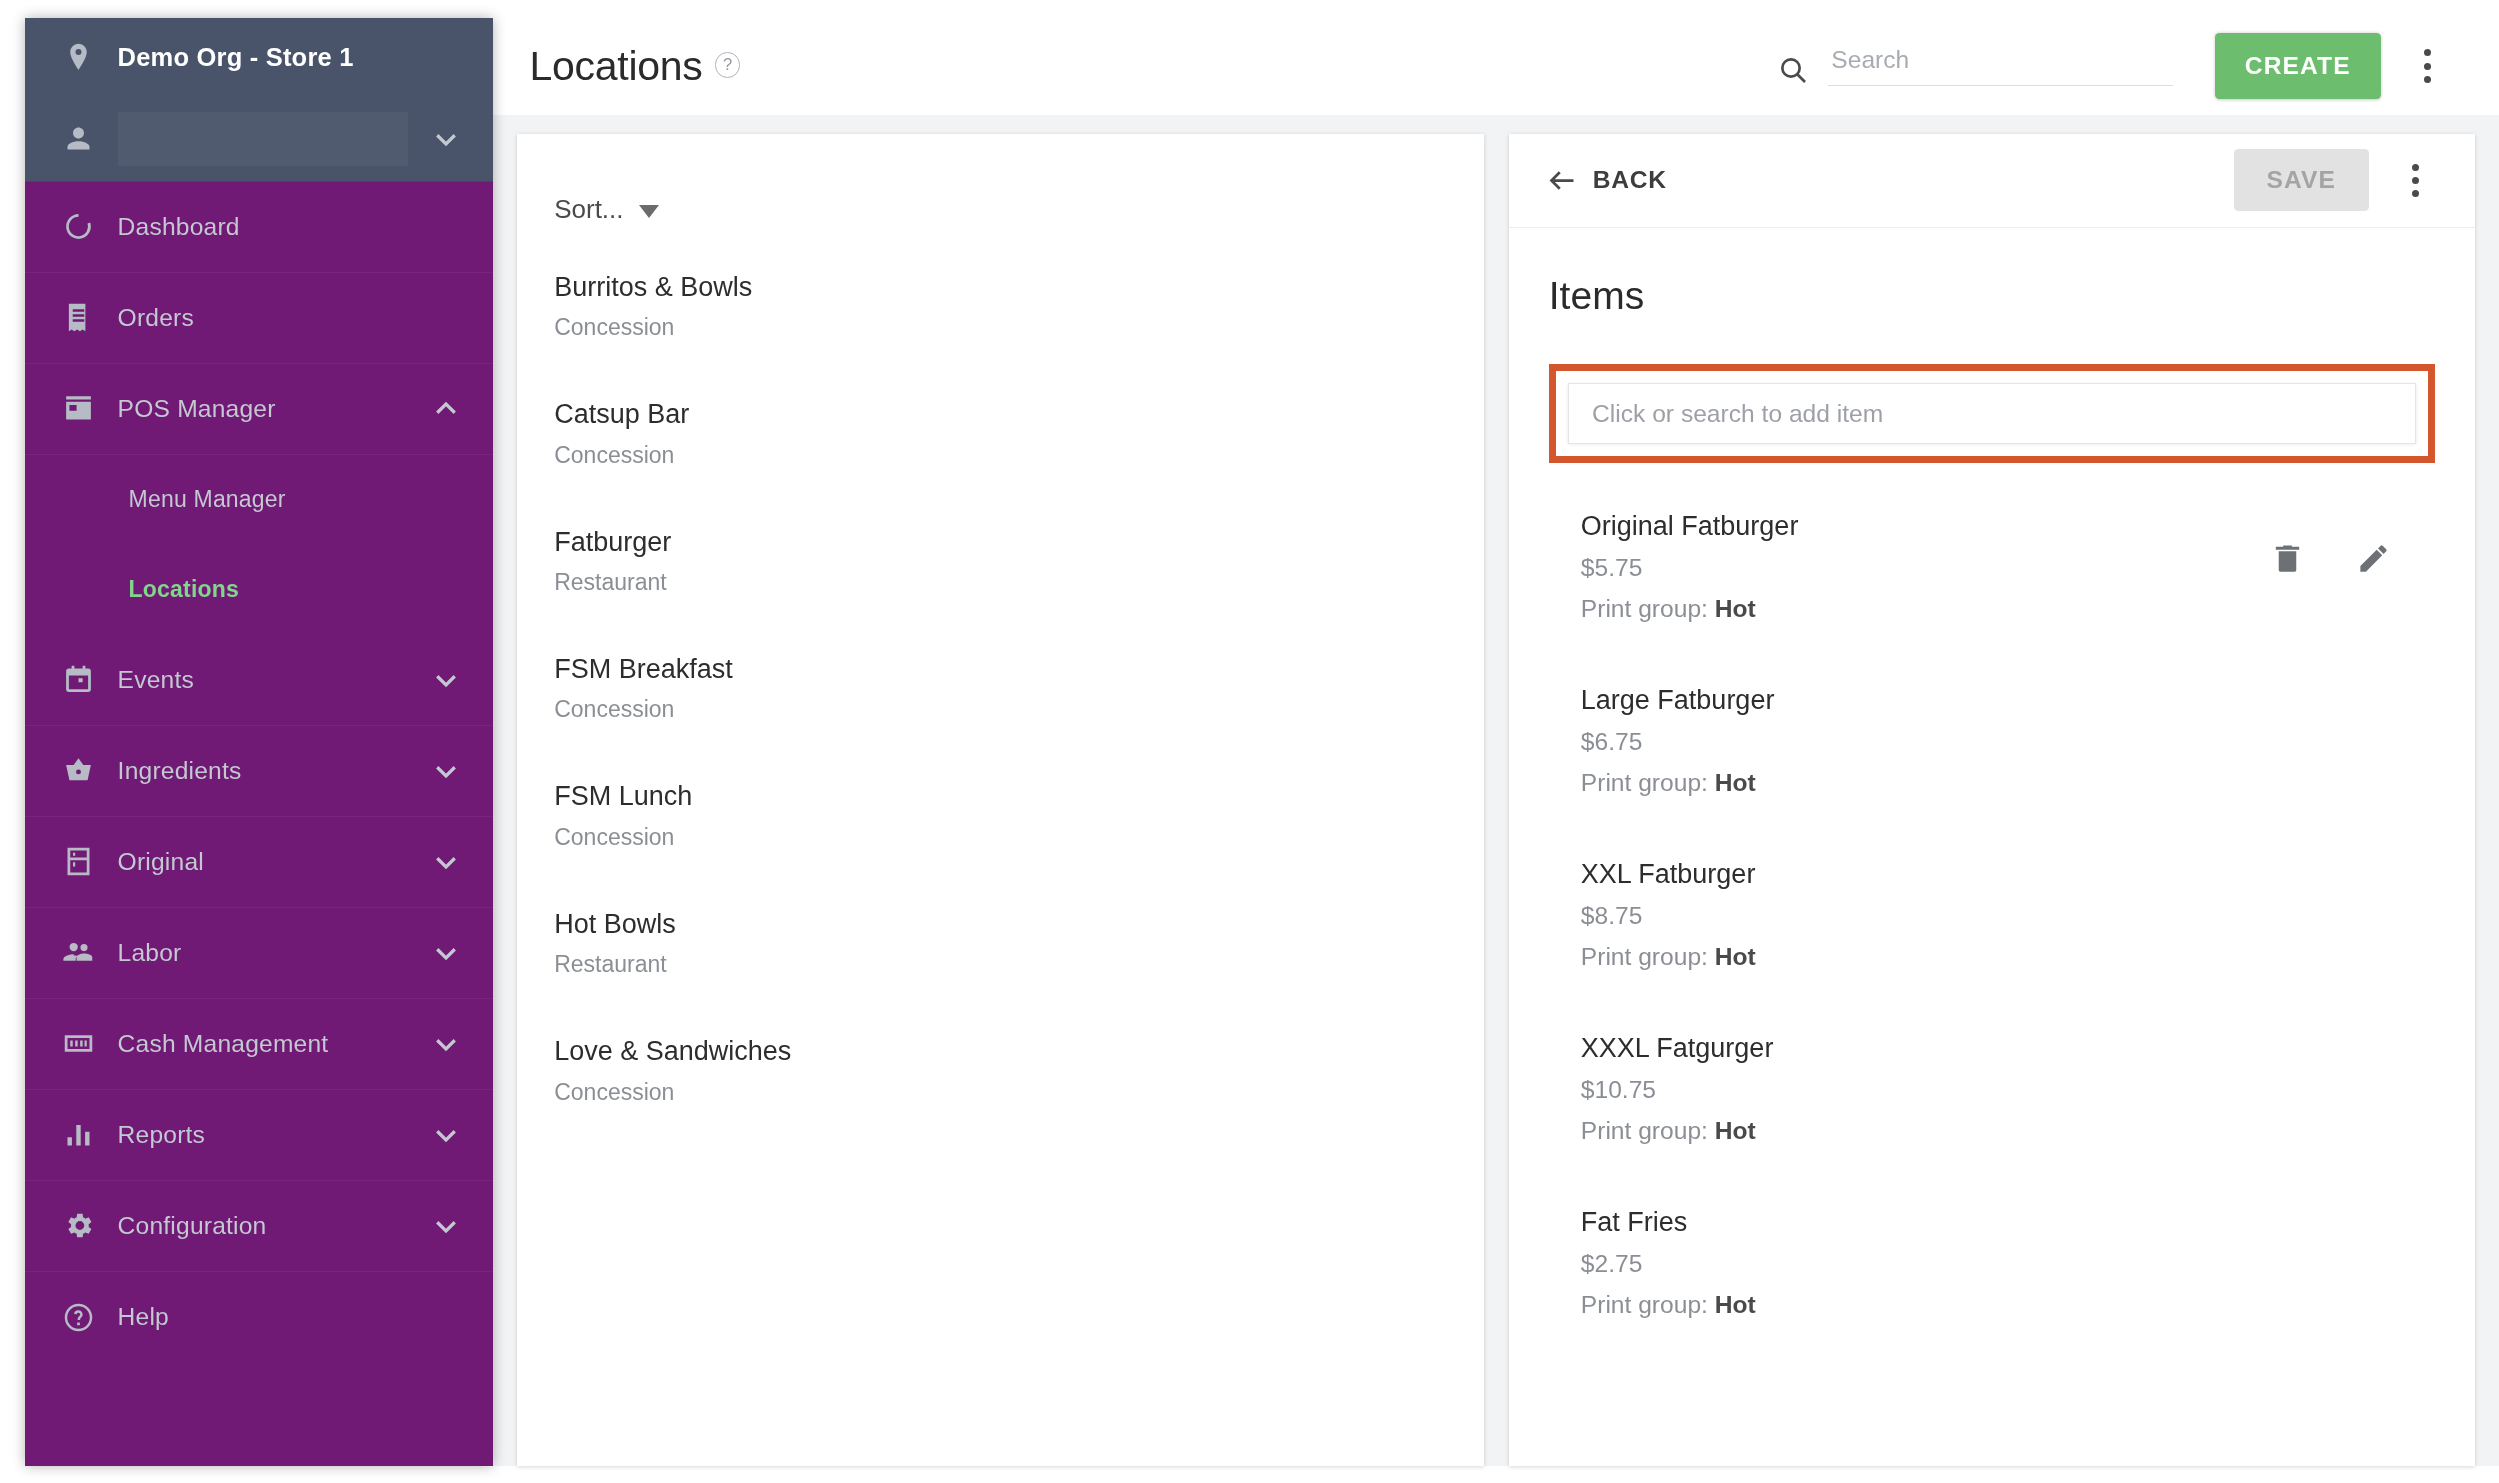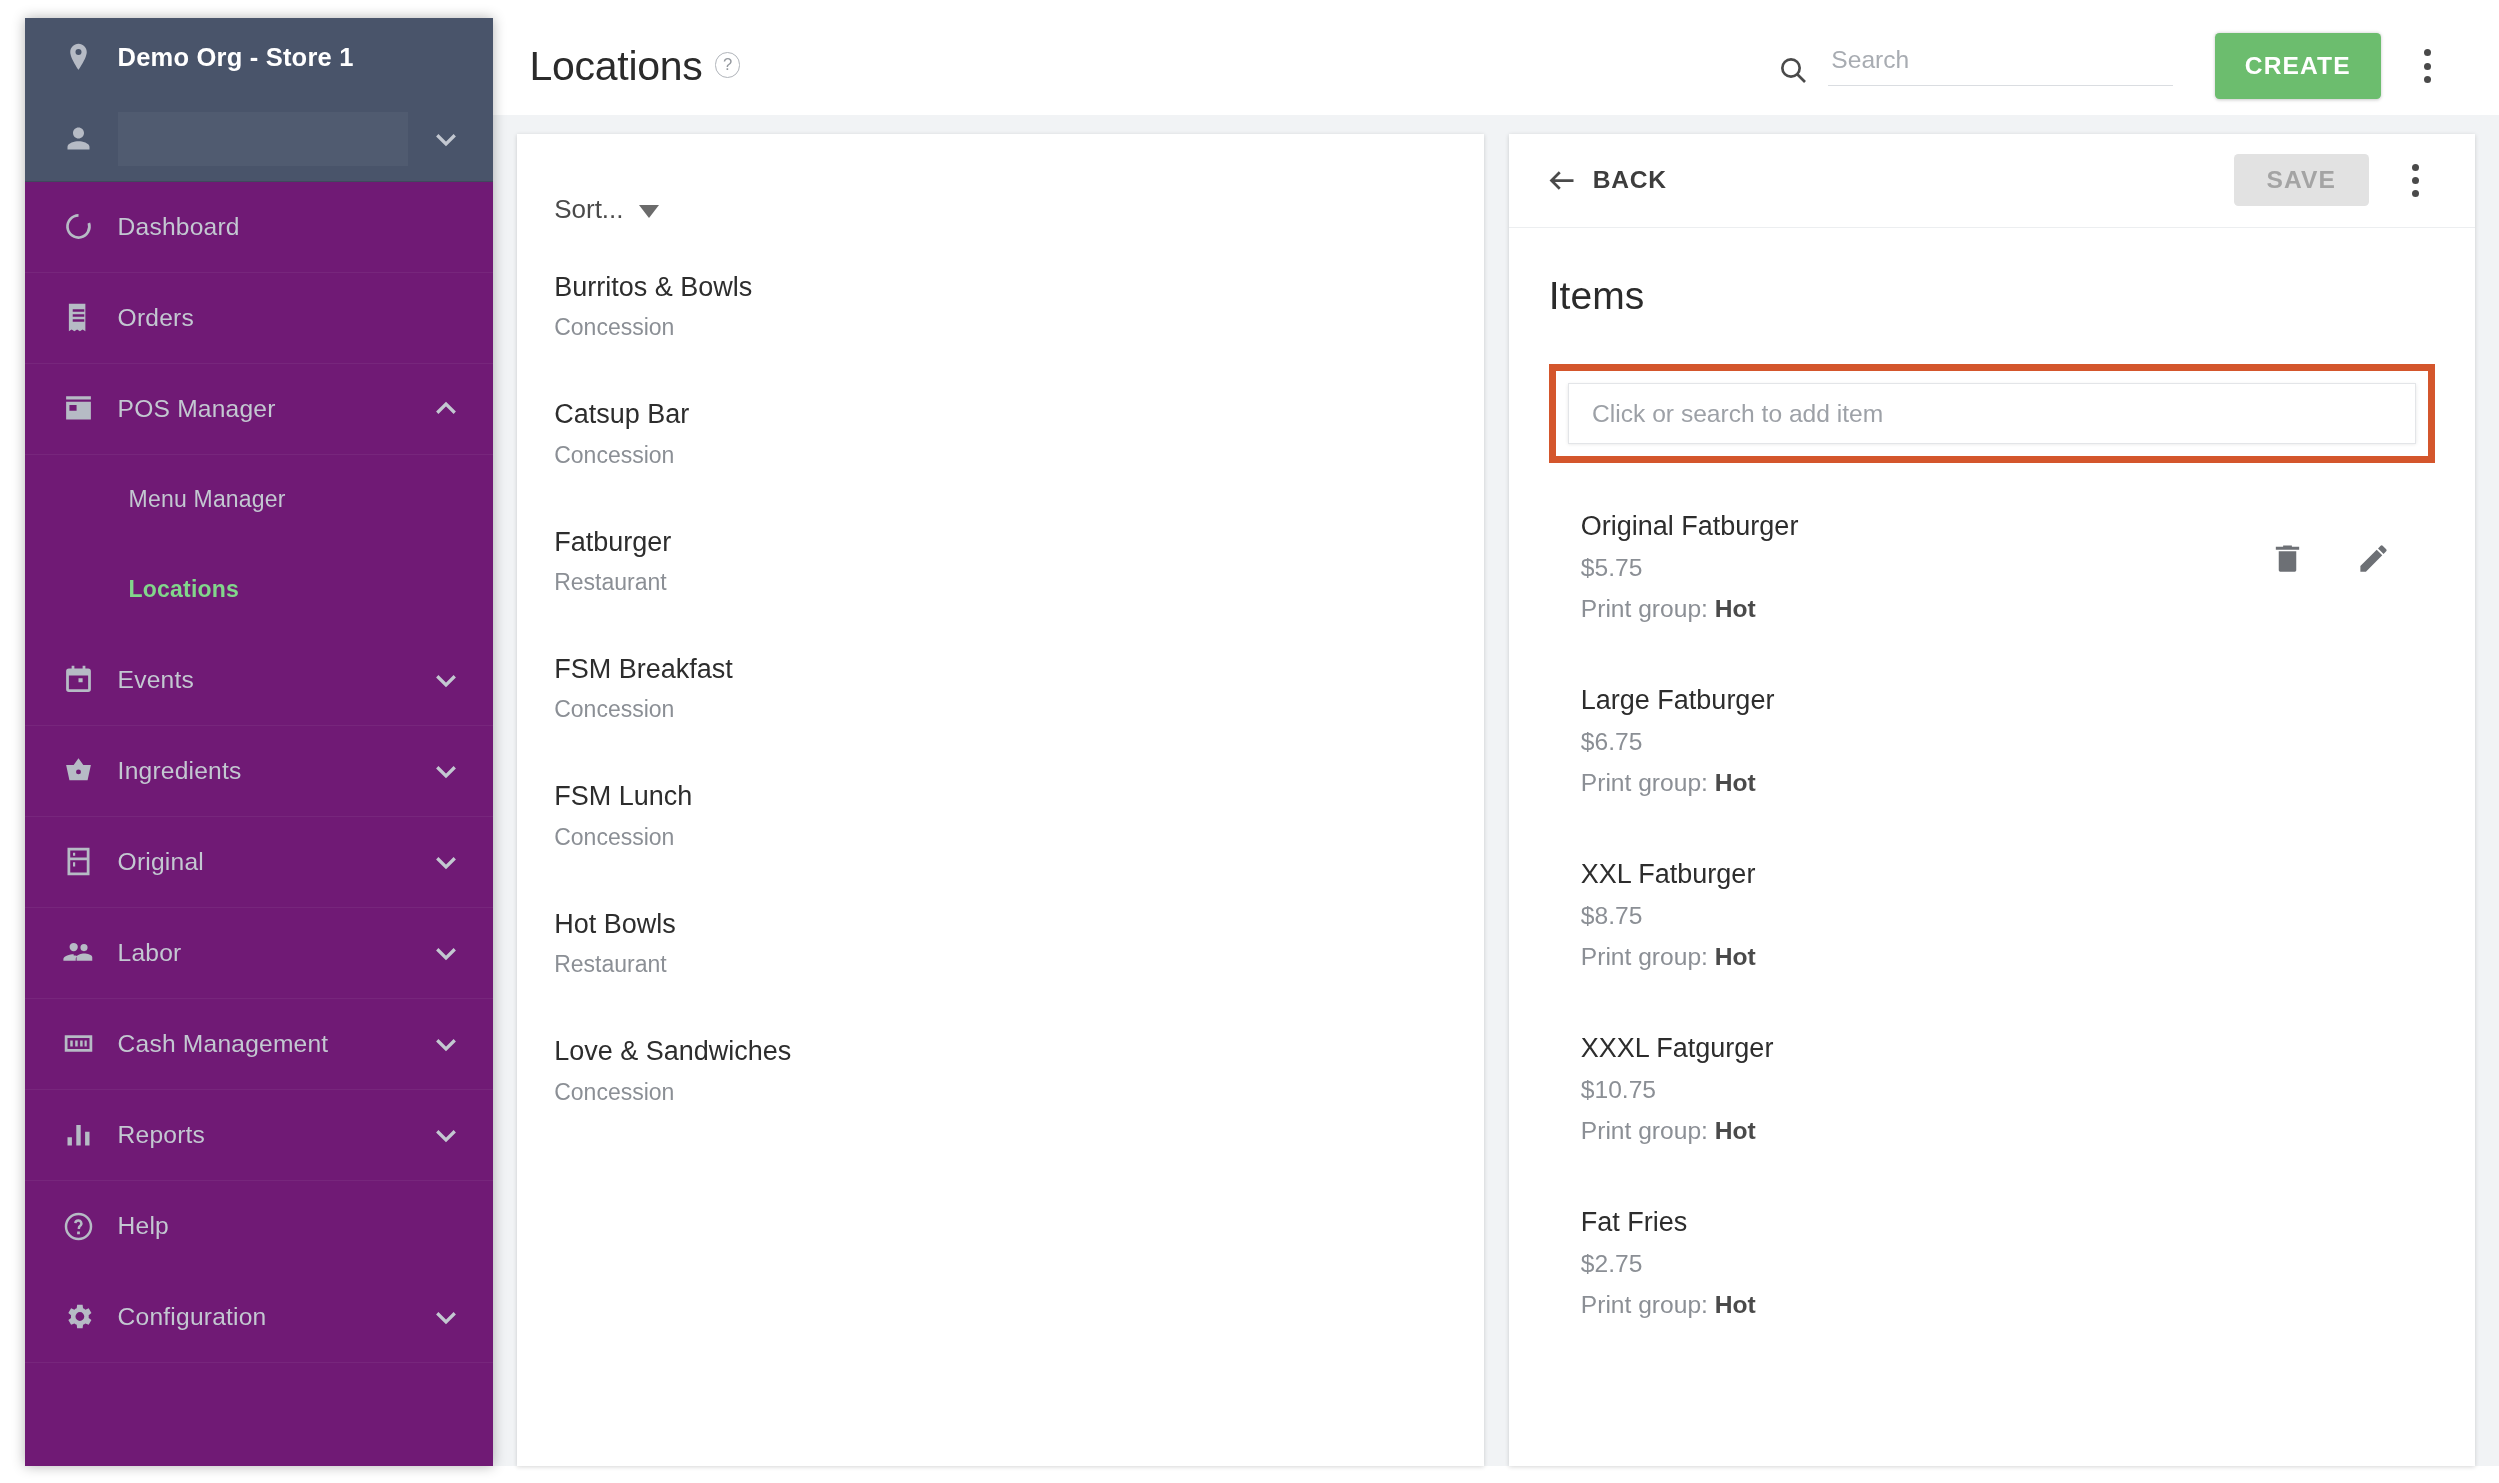--- a/index.html
+++ b/index.html
@@ -233,21 +233,21 @@
   .detail-spacer { flex: 1; }
   .btn-save {
     background: #e2e2e2;
     color: #a4a4a4;
     border: none;
     border-radius: 4.4px;
     font-size: 24.6px;
     font-weight: bold;
     letter-spacing: 1.1px;
     padding: 0 33px;
-    height: 52px;
+    height: 62px;
     cursor: default;
     font-family: "Liberation Sans", sans-serif;
   }
 
   .detail-body { flex: 1; padding: 46px 40px 0 40px; overflow: hidden; }
   .items-title {
     font-size: 39px;
     color: #2b2b2b;
     font-weight: normal;
     margin-bottom: 46px;
@@ -416,39 +416,39 @@
         <svg class="ico" viewBox="0 0 24 24">
             <path d="M4 14h3.2v6H4v-6zm6.4-9h3.2v15h-3.2V5zm6.4 5H20v10h-3.2V10z"></path>
           </svg>
       </span>
       <span class="nav-label">Reports</span>
       <svg class="chev" viewBox="0 0 24 24">
           <path d="M5 9l7 7 7-7"></path>
         </svg>
     </div>
 
+    <div class="nav-item">
+      <span>
+        <svg class="ico" viewBox="0 0 24 24">
+            <path d="M19.4 13a7.8 7.8 0 0 0 0-2l2-1.6-2-3.4-2.4 1a7.6 7.6 0 0 0-1.7-1L15 3.4h-4l-.3 2.6c-.6.2-1.2.6-1.7 1l-2.4-1-2 3.4 2 1.6a7.8 7.8 0 0 0 0 2l-2 1.6 2 3.4 2.4-1c.5.4 1.1.8 1.7 1l.3 2.6h4l.3-2.6c.6-.2 1.2-.6 1.7-1l2.4 1 2-3.4-2-1.6zM13 15.2a3.2 3.2 0 1 1 0-6.4 3.2 3.2 0 0 1 0 6.4z"></path>
+          </svg>
+      </span>
+      <span class="nav-label">Configuration</span>
+      <svg class="chev" viewBox="0 0 24 24">
+          <path d="M5 9l7 7 7-7"></path>
+        </svg>
+    </div>
+
     <div class="nav-item nb">
       <span>
         <svg class="ico" viewBox="0 0 24 24">
             <path d="M12 2a10 10 0 1 0 0 20 10 10 0 0 0 0-20zm0 1.8a8.2 8.2 0 1 1 0 16.4 8.2 8.2 0 0 1 0-16.4zm-.2 3a3 3 0 0 0-3 2.7l1.8.2a1.3 1.3 0 1 1 2.2 1.1c-.7.6-1.4 1.2-1.4 2.4v.6h1.8v-.5c0-.7.6-1.1 1.2-1.7a3 3 0 0 0-2.6-4.8zM11 15.6h2v2h-2v-2z"></path>
           </svg>
       </span>
       <span class="nav-label">Help</span>
-    </div>
-
-    <div class="nav-item">
-      <span>
-        <svg class="ico" viewBox="0 0 24 24">
-            <path d="M19.4 13a7.8 7.8 0 0 0 0-2l2-1.6-2-3.4-2.4 1a7.6 7.6 0 0 0-1.7-1L15 3.4h-4l-.3 2.6c-.6.2-1.2.6-1.7 1l-2.4-1-2 3.4 2 1.6a7.8 7.8 0 0 0 0 2l-2 1.6 2 3.4 2.4-1c.5.4 1.1.8 1.7 1l.3 2.6h4l.3-2.6c.6-.2 1.2-.6 1.7-1l2.4 1 2-3.4-2-1.6zM13 15.2a3.2 3.2 0 1 1 0-6.4 3.2 3.2 0 0 1 0 6.4z"></path>
-          </svg>
-      </span>
-      <span class="nav-label">Configuration</span>
-      <svg class="chev" viewBox="0 0 24 24">
-          <path d="M5 9l7 7 7-7"></path>
-        </svg>
     </div>
   </nav>
 
   <section class="main">
 
     <header class="topbar">
       <h1 class="page-title">
         <span>Locations</span><span class="help-badge">?</span>
       </h1>
 

